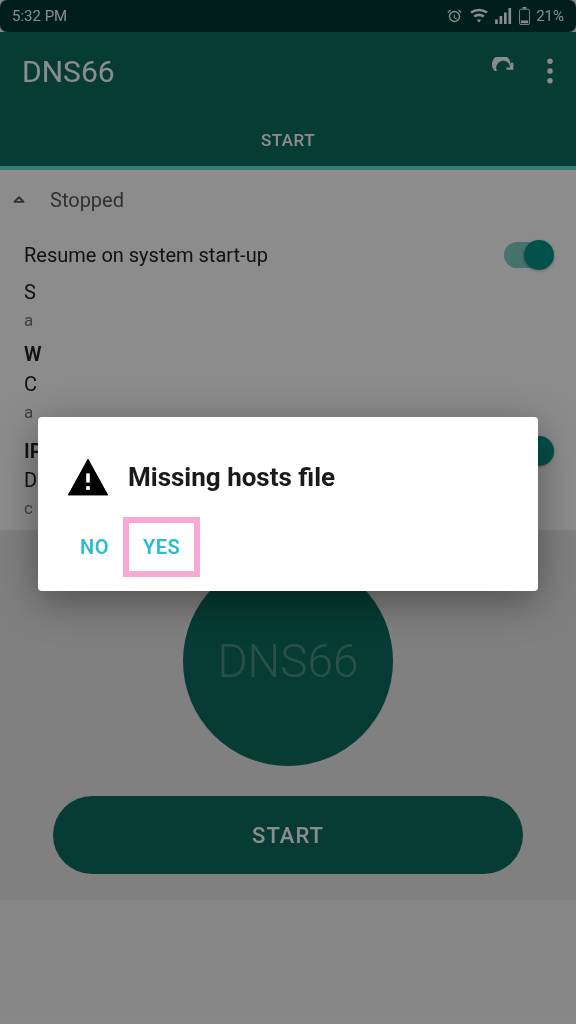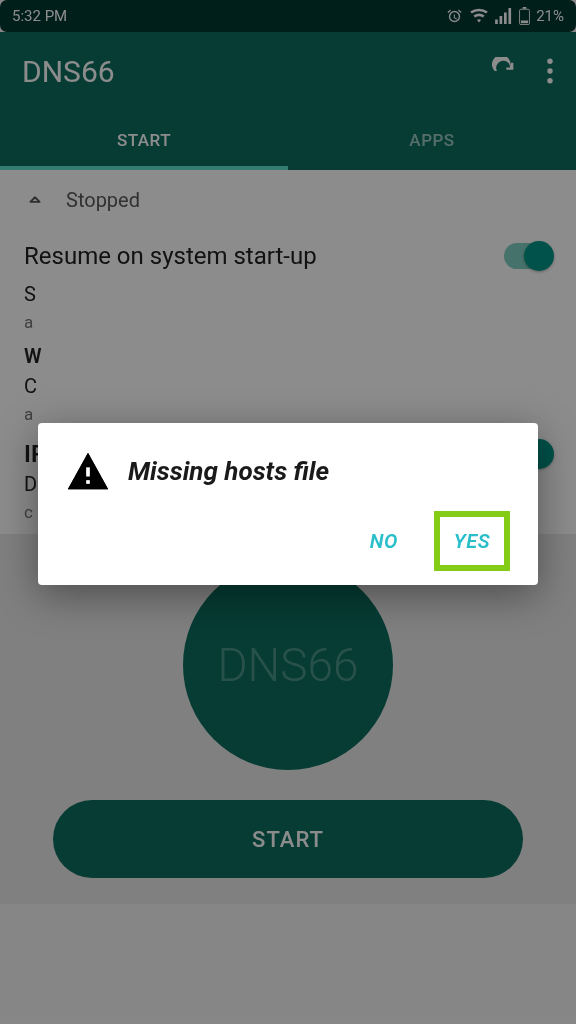--- a/index.html
+++ b/index.html
@@ -74,36 +74,36 @@
       background: #5fe0d0;
     }
     .content {
       background: #fff;
       padding: 0;
     }
     .status-row {
       display: flex;
       align-items: center;
       gap: 20px;
-      padding: 18px 24px;
+      padding: 18px 8px;
       font-size: 20px;
       color: #5a5a5a;
     }
     .chevron-up {
       width: 22px;
       height: 22px;
       display: inline-block;
     }
     .setting-row {
       padding: 12px 24px;
       display: flex;
       align-items: center;
     }
     .setting-label {
-      font-size: 24px;
+      font-size: 20px;
       color: #222;
       flex: 1;
     }
     .setting-text {
       font-size: 20px;
       color: #222;
       padding: 0 24px 6px;
     }
     .setting-sub {
       font-size: 17px;
@@ -167,24 +167,23 @@
       background: rgba(0,0,0,0.45);
       display: flex;
       align-items: center;
       justify-content: center;
     }
     .dialog {
       width: 500px;
       background: #fff;
       border-radius: 4px;
       box-shadow: 0 10px 40px rgba(0,0,0,0.4);
-      padding: 26px 28px 14px;
+      padding: 38px 28px 14px;
       position: relative;
       top: -8px;
-      font-style: italic;
     }
     .dialog-header {
       display: flex;
       align-items: center;
       gap: 18px;
       margin-bottom: 18px;
     }
     .warning-triangle {
       width: 44px;
       height: 44px;
@@ -197,34 +196,33 @@
     .dialog-body {
       font-size: 22px;
       color: #333;
       line-height: 1.4;
     }
     .dialog-body p {
       margin-bottom: 20px;
     }
     .dialog-actions {
       display: flex;
-      justify-content: flex-end;
-      gap: 22px;
+      justify-content: flex-start;
       align-items: center;
       margin-top: 6px;
     }
     .dialog-btn {
       color: #28bfca;
       font-size: 20px;
       font-weight: 600;
       letter-spacing: 0.5px;
       padding: 12px 14px;
     }
     .dialog-btn.yes {
-      border: 6px solid #84cc16;
+      border: 6px solid #f9a8d4;
     }
   </style>
 </head>
 <body>
 
 <div class="status-bar">
   <span>5:32 PM</span>
   <div class="status-right">
     <svg width="17" height="17" viewBox="0 0 24 24" fill="#fff">
         <path d="M12 4a8 8 0 100 16 8 8 0 000-16zm0 14a6 6 0 110-12 6 6 0 010 12zm.5-9H11v5l4 2.4.75-1.23-3.25-1.92V9zM18 2l4 3.5-1.3 1.5L17 3.5 18 2zM6 2L2 5.5l1.3 1.5L7 3.5 6 2z"></path>
@@ -253,21 +251,20 @@
     <svg width="8" height="26" viewBox="0 0 6 24" fill="#fff">
         <circle cx="3" cy="3" r="2.5"></circle>
         <circle cx="3" cy="12" r="2.5"></circle>
         <circle cx="3" cy="21" r="2.5"></circle>
       </svg>
   </div>
 </div>
 
 <div class="tabs">
   <div class="tab active">START</div>
-  <div class="tab">APPS</div>
 </div>
 
 <div class="content">
   <div class="status-row">
     <svg class="chevron-up" viewBox="0 0 24 24" fill="#555">
         <path d="M7 14l5-5 5 5H7z" stroke="#555" stroke-width="2" fill="none" stroke-linecap="round" stroke-linejoin="round"></path>
       </svg>
     <span>Stopped</span>
   </div>
   <div class="setting-row">

